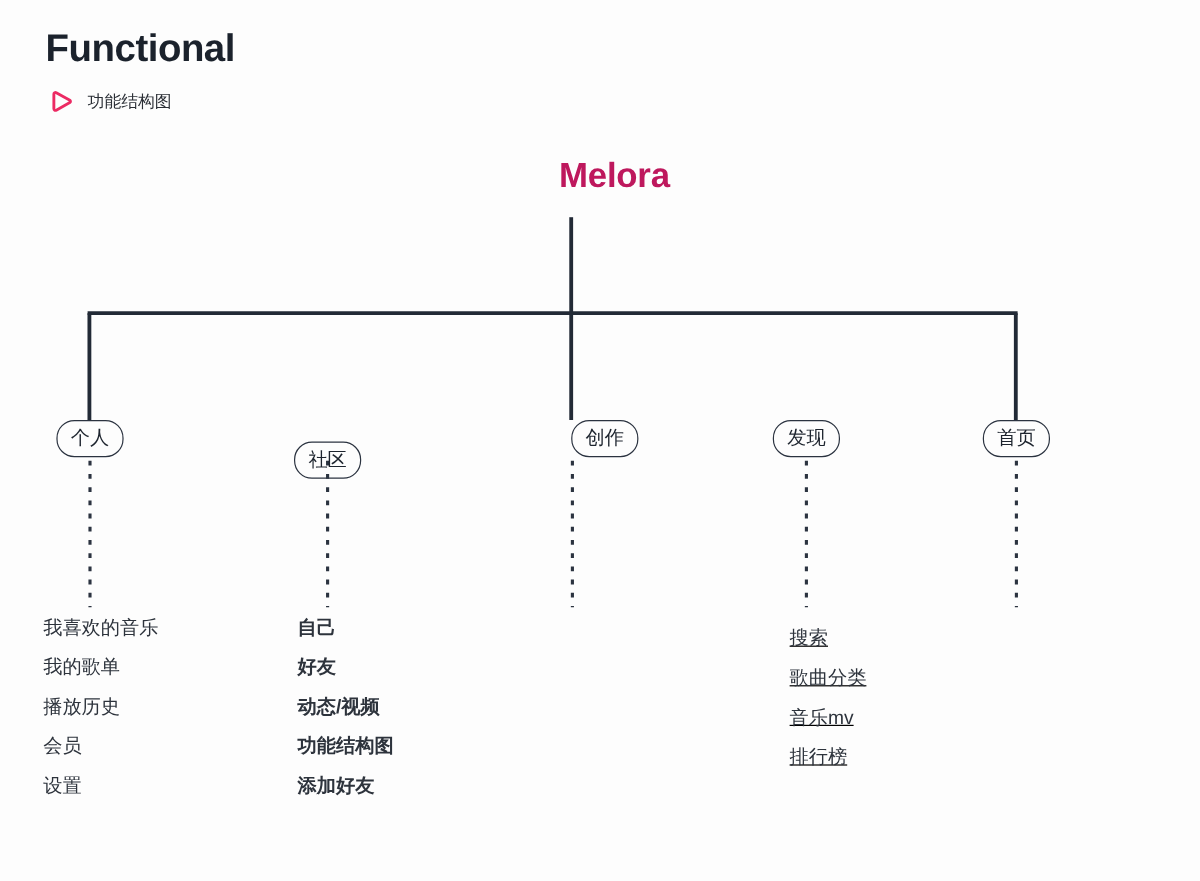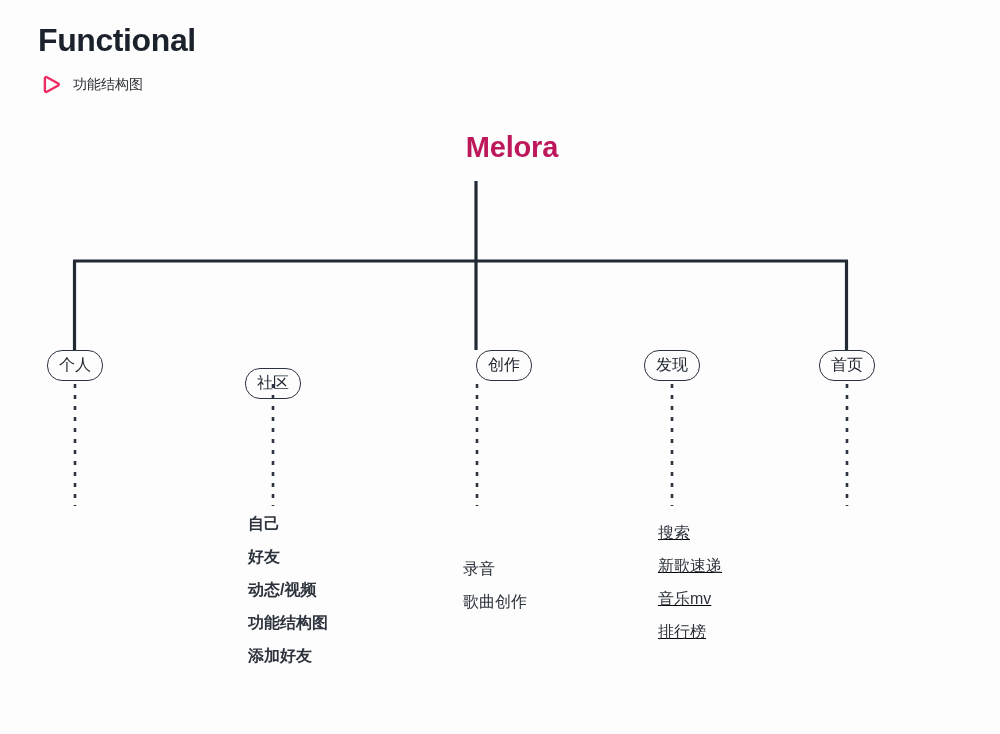--- a/index.html
+++ b/index.html
@@ -144,35 +144,38 @@
       <line x1="847" y1="384" x2="847" y2="506"></line>
     </g>
   </svg>
 
   <div class="node" style="left:47px;  top:350px; width:56px;">个人</div>
   <div class="node" style="left:245px; top:368px; width:56px;">社区</div>
   <div class="node" style="left:476px; top:350px; width:56px;">创作</div>
   <div class="node" style="left:644px; top:350px; width:56px;">发现</div>
   <div class="node" style="left:819px; top:350px; width:56px;">首页</div>
 
+  <div class="leaf-col" style="left:36px; top:516px;">
+    <div class="leaf-item">我喜欢的音乐</div>
+    <div class="leaf-item">我的歌单</div>
+    <div class="leaf-item">播放历史</div>
+    <div class="leaf-item">会员</div>
+    <div class="leaf-item">设置</div>
+  </div>
 
   <div class="leaf-col" style="left:248px; top:516px;font-weight:bold;">
     <div class="leaf-item">自己</div>
     <div class="leaf-item">好友</div>
     <div class="leaf-item">动态/视频</div>
     <div class="leaf-item">功能结构图</div>
     <div class="leaf-item">添加好友</div>
   </div>
 
-  <div class="leaf-col" style="left:463px; top:561px;">
-    <div class="leaf-item">录音</div>
-    <div class="leaf-item">歌曲创作</div>
-  </div>
 
   <div class="leaf-col" style="left:658px; top:525px;text-decoration:underline;">
     <div class="leaf-item">搜索</div>
-    <div class="leaf-item">新歌速递</div>
+    <div class="leaf-item">歌曲分类</div>
     <div class="leaf-item">音乐mv</div>
     <div class="leaf-item">排行榜</div>
   </div>
 
 
 </div>
 
 </body></html>

